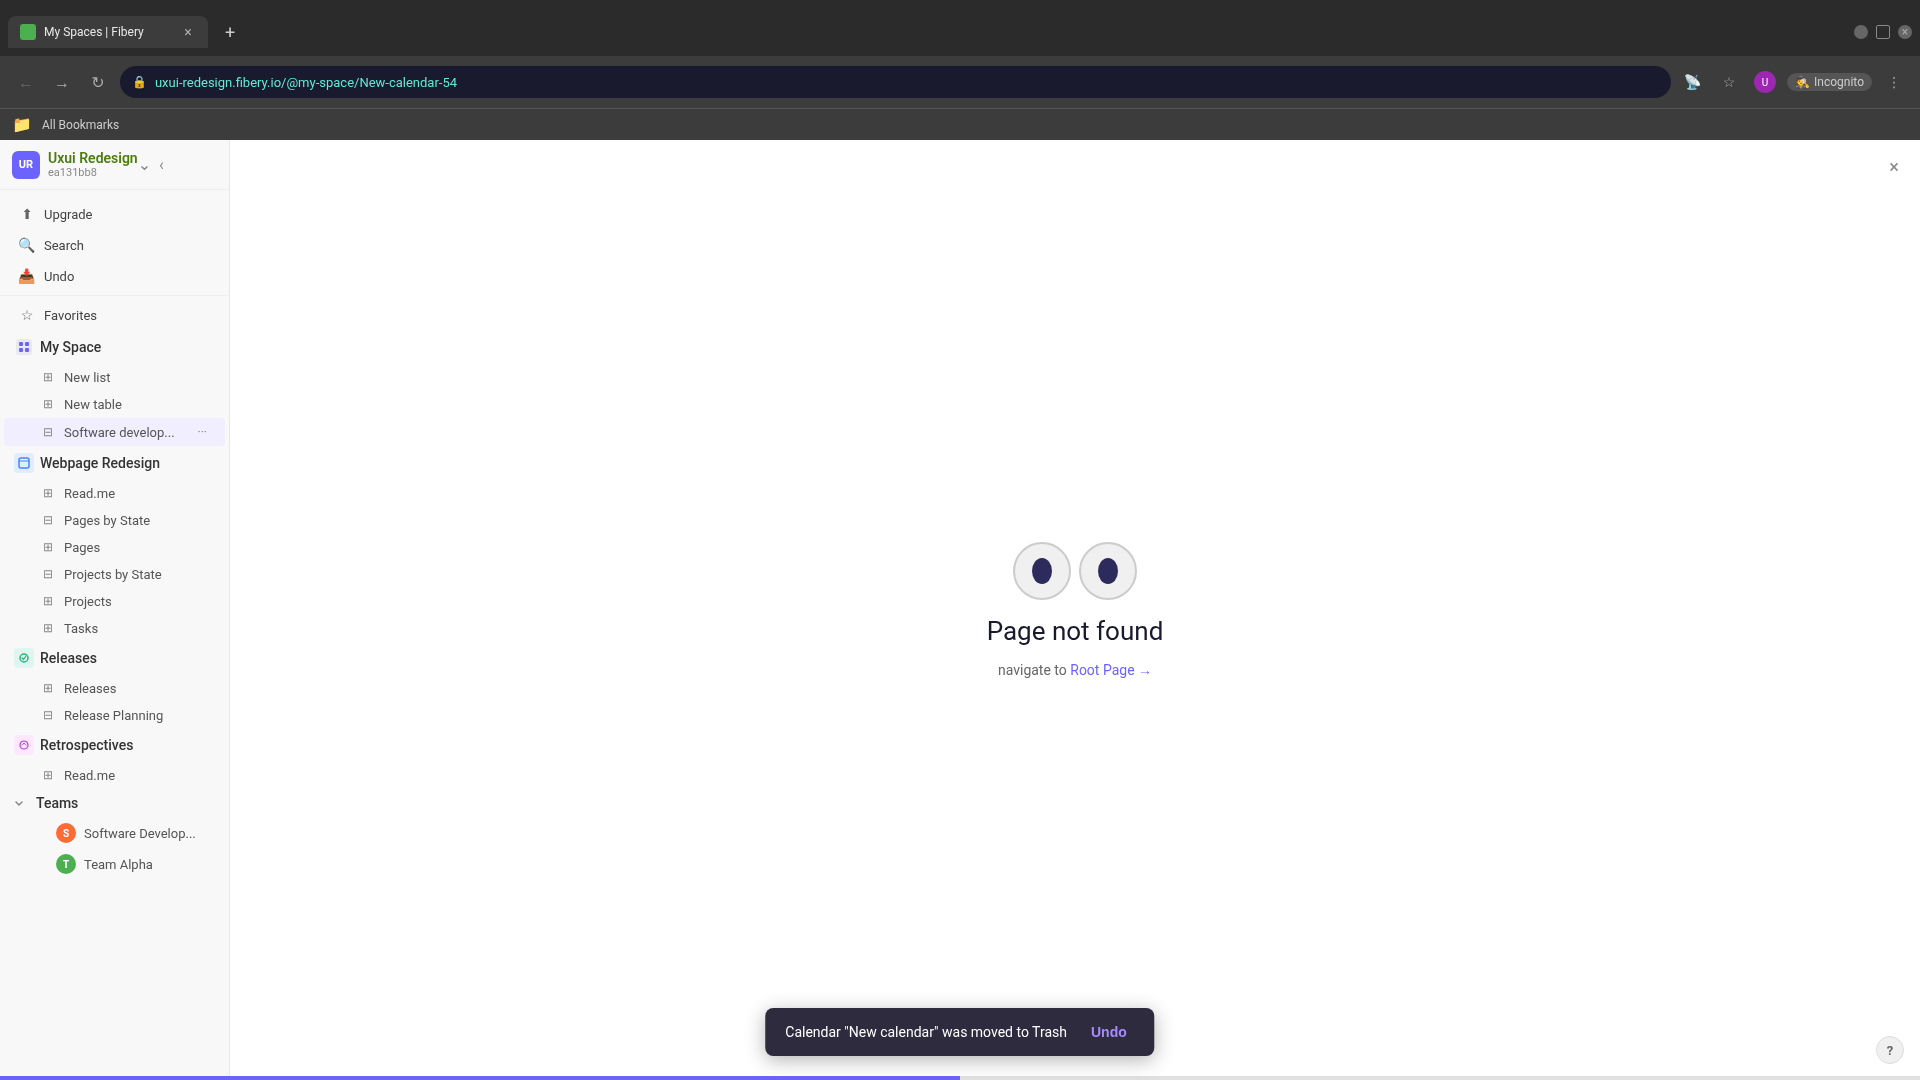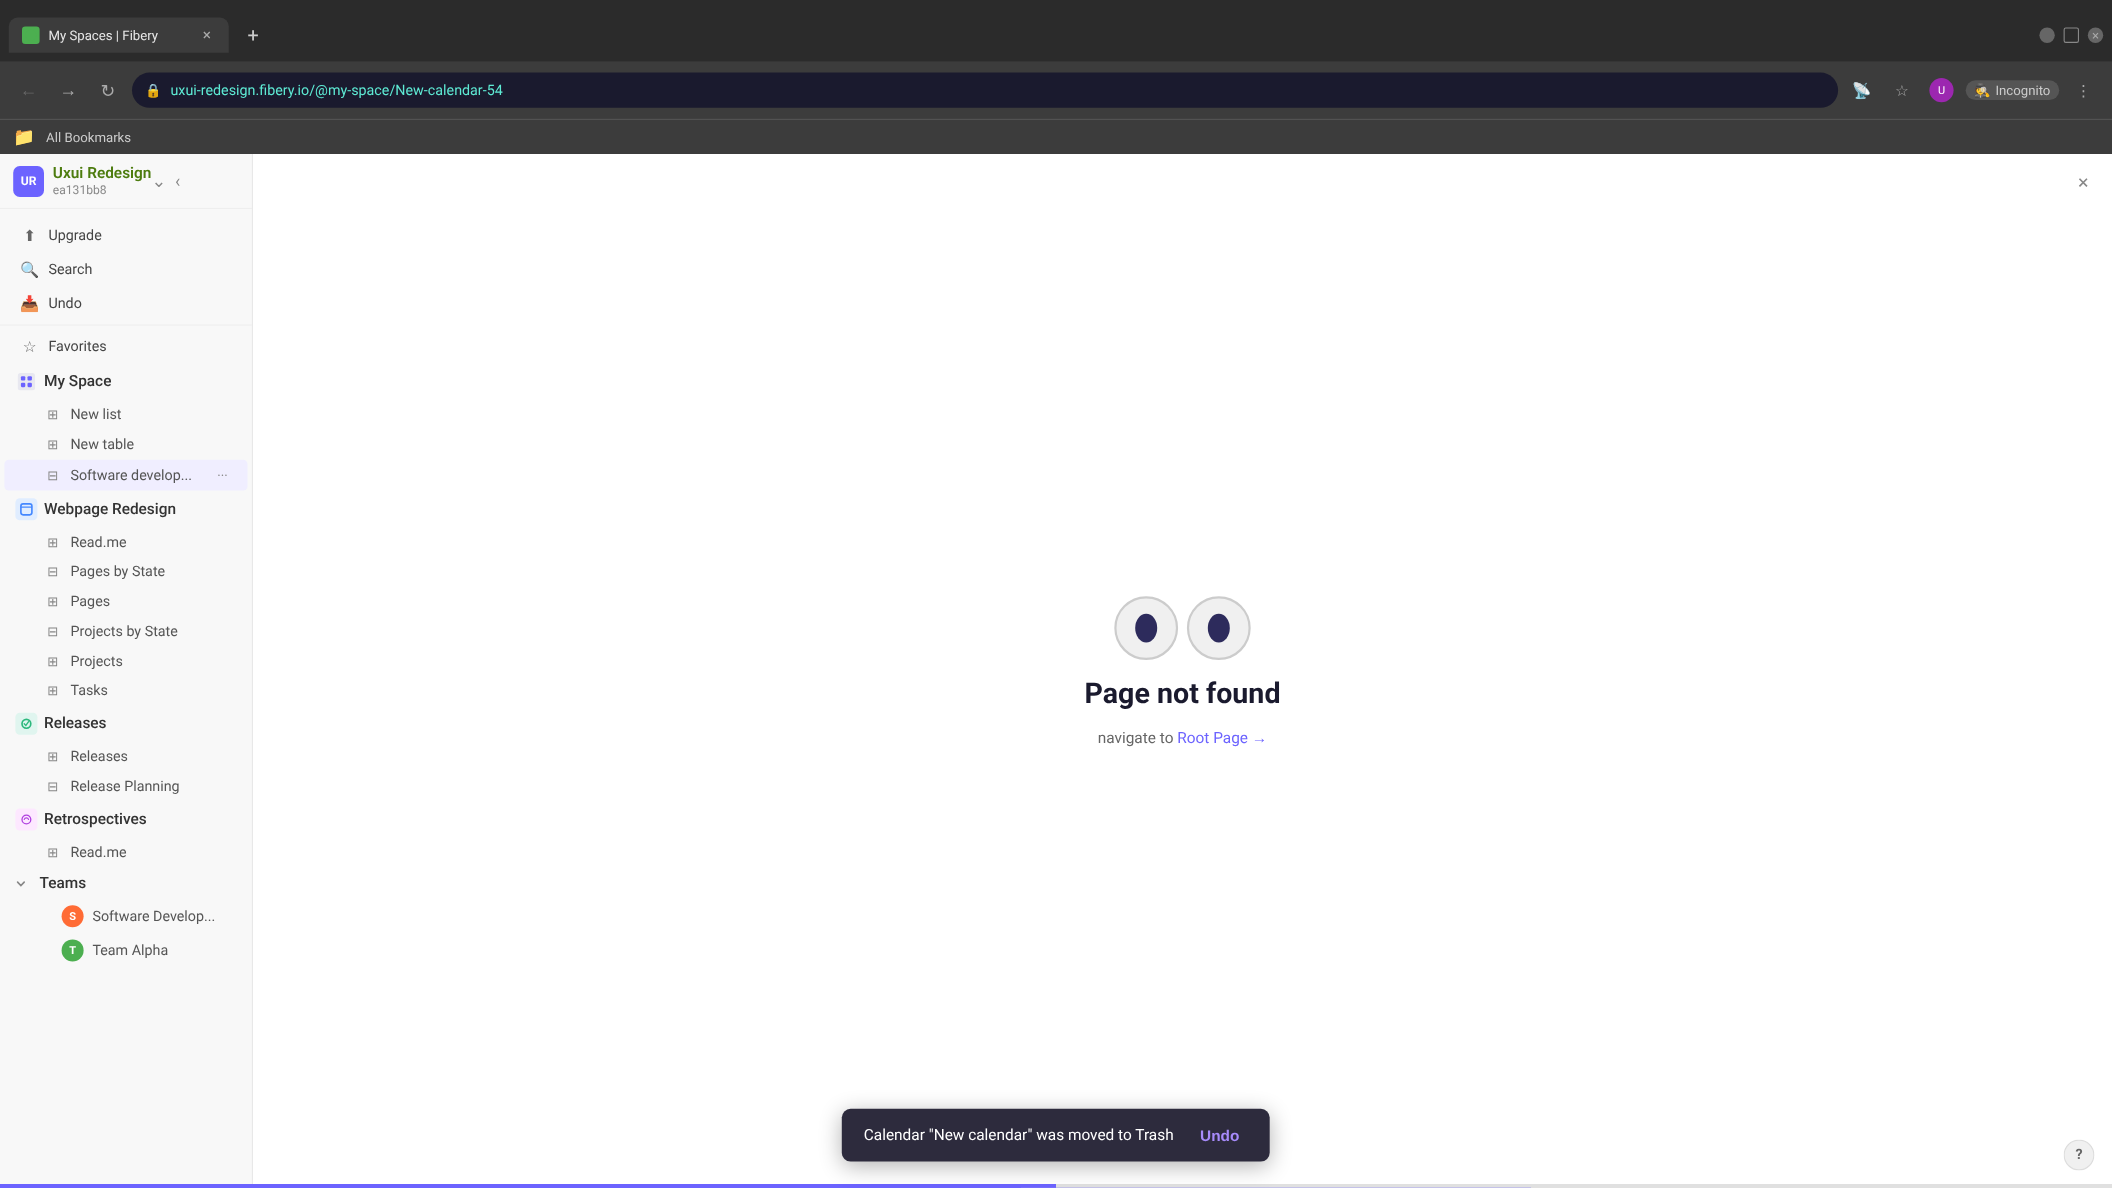--- a/index.html
+++ b/index.html
@@ -53,21 +53,21 @@
     .sub-item-actions { display: none; color: #888; font-size: 12px; gap: 2px; }
 
     .teams-sub-item { padding-left: 52px; }
     .team-avatar { width: 20px; height: 20px; border-radius: 50%; display: flex; align-items: center; justify-content: center; font-size: 10px; font-weight: bold; color: white; flex-shrink: 0; }
 
     
     .main-content { flex: 1; display: flex; flex-direction: column; position: relative; background: #fff; }
     .close-btn { position: absolute; top: 12px; right: 12px; color: #888; cursor: pointer; font-size: 18px; width: 28px; height: 28px; display: flex; align-items: center; justify-content: center; border-radius: 4px; }
 
     .page-not-found { display: flex; flex-direction: column; align-items: center; justify-content: center; flex: 1; gap: 16px; }
-    .not-found-title { font-size: 26px; font-weight: 700; color: #1a1a2e; }
+    .not-found-title { font-size: 26px; font-weight: 400; color: #1a1a2e; }
     .not-found-subtitle { font-size: 14px; color: #666; }
     .root-link { color: #6c63ff; text-decoration: none; cursor: pointer; }
 
     
     .eyes-container { display: flex; gap: 8px; }
     .eye { width: 58px; height: 58px; background: #f0f0f0; border-radius: 50%; border: 2px solid #ccc; display: flex; align-items: center; justify-content: center; }
     .pupil { width: 20px; height: 26px; background: #2d2b5c; border-radius: 50%; }
 
     
     .toast { position: fixed; bottom: 24px; left: 50%; transform: translateX(-50%); background: #2d2b3d; color: white; border-radius: 8px; padding: 12px 20px; display: flex; align-items: center; gap: 16px; font-size: 14px; box-shadow: 0 4px 20px rgba(0,0,0,0.3); z-index: 1000; }

